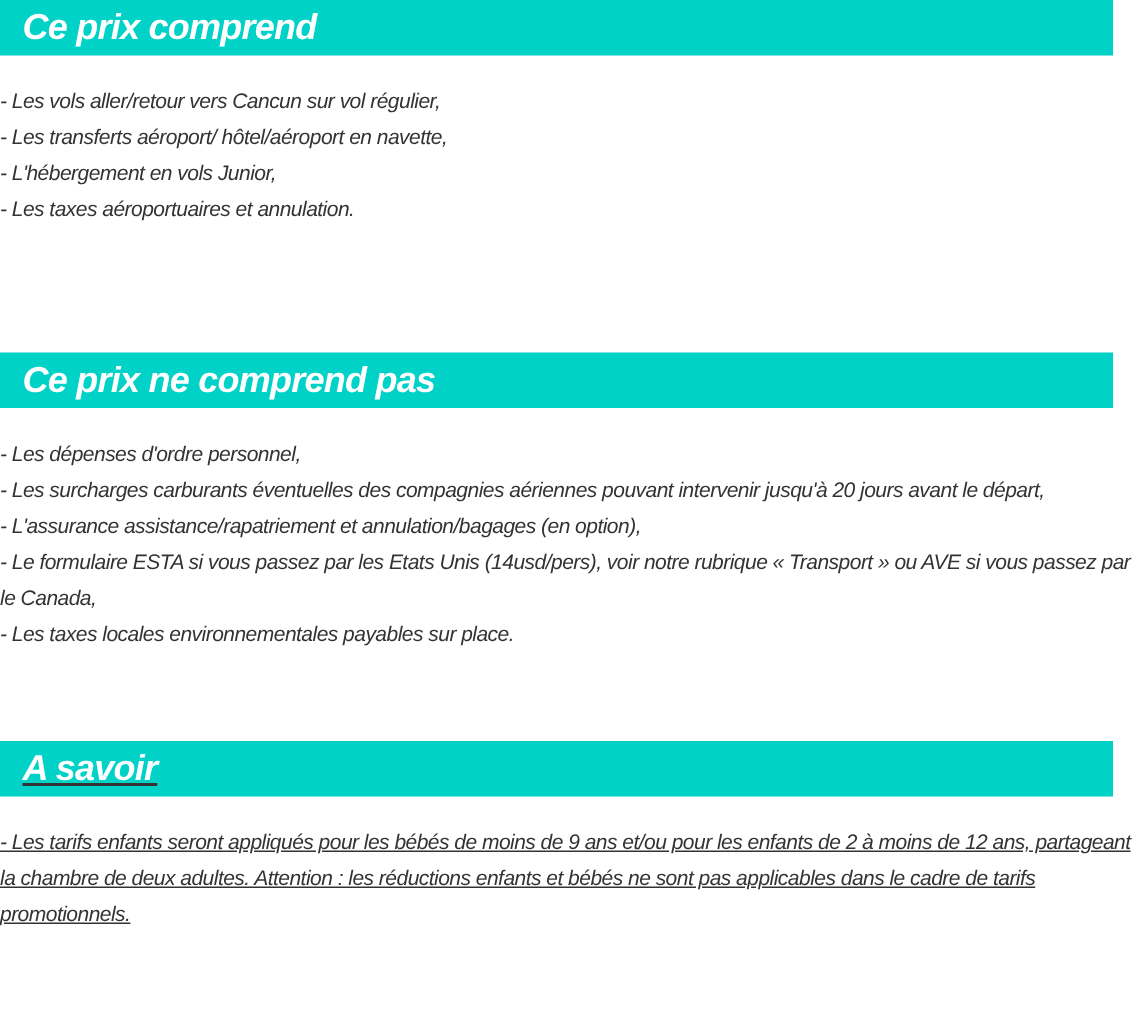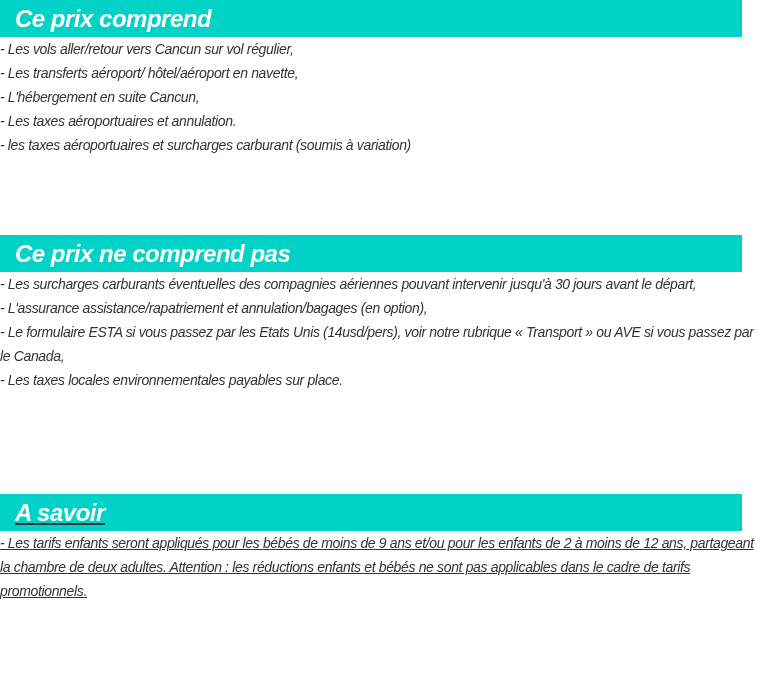--- a/index.html
+++ b/index.html
@@ -31,53 +31,53 @@
     .section-title {
       color: #ffffff;
       font-style: italic;
       font-weight: bold;
       font-size: 24px;
       letter-spacing: -0.5px;
       line-height: 1;
       font-family: "Liberation Sans Narrow", "Liberation Sans", sans-serif;
     }
     .section-body {
-      padding-top: 0;
+      padding-top: 18px;
     }
     .para {
       font-style: italic;
       font-size: 14px;
       line-height: 24px;
       letter-spacing: -0.35px;
       color: #333333;
       width: 755px;
     }
   </style>
 </head>
 <body>
 
 <div class="section" style="top:0;">
   <div class="section-header">
     <span class="section-title">Ce prix comprend</span>
   </div>
   <div class="section-body">
     <div class="para">- Les vols aller/retour vers Cancun sur vol régulier,</div>
     <div class="para">- Les transferts aéroport/ hôtel/aéroport en navette,</div>
-    <div class="para">- L'hébergement en suite Cancun,</div>
+    <div class="para">- L'hébergement en vols Junior,</div>
     <div class="para">- Les taxes aéroportuaires et annulation.</div>
-    <div class="para">- les taxes aéroportuaires et surcharges carburant (soumis à variation)</div>
   </div>
 </div>
 
 <div class="section" style="top:235px;">
   <div class="section-header">
     <span class="section-title">Ce prix ne comprend pas</span>
   </div>
   <div class="section-body">
-    <div class="para">- Les surcharges carburants éventuelles des compagnies aériennes pouvant intervenir jusqu'à 30 jours avant le départ,</div>
+    <div class="para">- Les dépenses d'ordre personnel,</div>
+    <div class="para">- Les surcharges carburants éventuelles des compagnies aériennes pouvant intervenir jusqu'à 20 jours avant le départ,</div>
     <div class="para">- L'assurance assistance/rapatriement et annulation/bagages (en option),</div>
     <div class="para">- Le formulaire ESTA si vous passez par les Etats Unis (14usd/pers), voir notre rubrique « Transport » ou AVE si vous passez par le Canada,</div>
     <div class="para">- Les taxes locales environnementales payables sur place.</div>
   </div>
 </div>
 
 <div class="section" style="top:494px;text-decoration:underline;">
   <div class="section-header">
     <span class="section-title">A savoir</span>
   </div>

